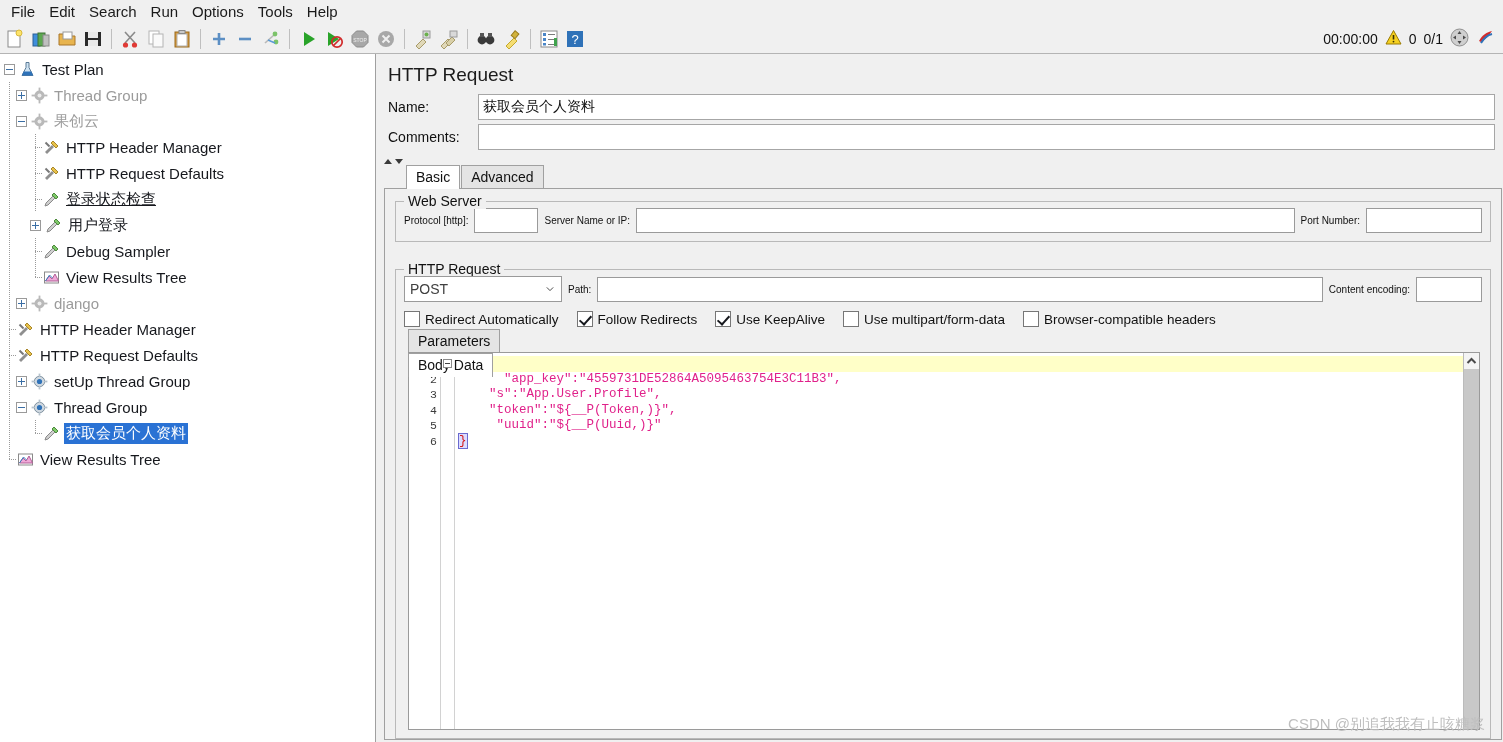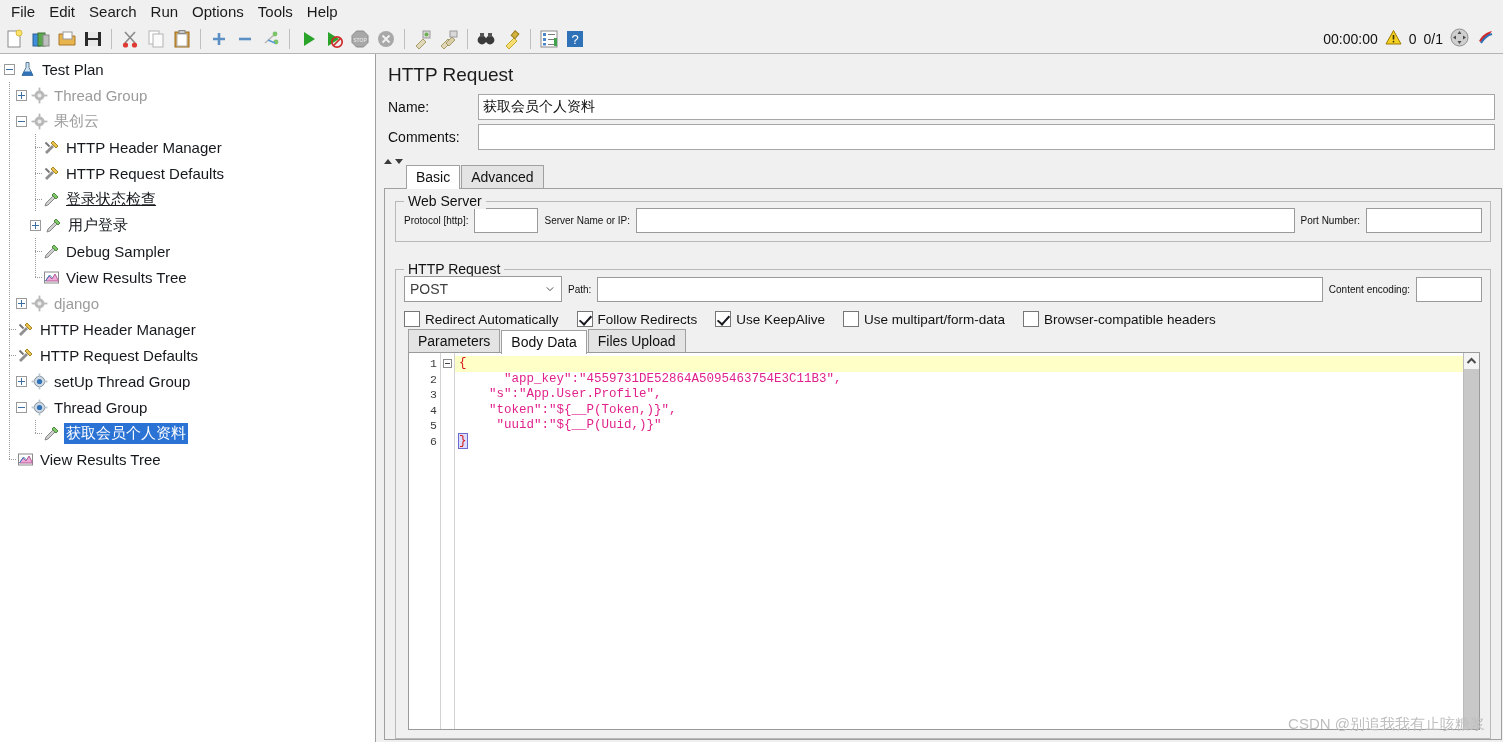--- a/index.html
+++ b/index.html
@@ -103,21 +103,21 @@
   .cbrow { display: flex; align-items: center; gap: 6px; margin-top: 9px; }
   .cbwrap { display: flex; align-items: center; gap: 5px; margin-right: 12px; }
   .cbox { width: 16px; height: 16px; border: 1px solid #767676; background: #fff; position: relative; flex: 0 0 16px; }
   .cbox.checked:after {
     content: ""; position: absolute; left: 4px; top: 1px; width: 5px; height: 10px;
     border: solid #16181d; border-width: 0 2px 2px 0; transform: rotate(42deg);
   }
   .cblabel { font-size: 13.5px; color: #111; white-space: nowrap; }
 
   
-  .inner-tabs { display: flex; align-items: flex-start; height: 23px; margin: 2px 0 0 4px; }
+  .inner-tabs { display: flex; align-items: flex-start; height: 23px; margin: 2px 0 0 4px; flex-direction: column; }
   .editor-wrap { flex: 1; display: flex; border: 1px solid #9a9a9a; background: #fff; min-height: 0; margin: 0 2px 0 4px; }
   .gutter {
     width: 32px; flex: 0 0 32px; background: #fff; border-right: 1px solid #d2d2d2;
     font-family: "Liberation Mono", monospace; font-size: 11.5px; color: #3c3c3c;
     text-align: right; padding-top: 3px;
   }
   .gline { height: 15.5px; line-height: 15.5px; padding-right: 3px; }
   .foldcol { width: 14px; flex: 0 0 14px; background: #fff; border-right: 1px solid #d2d2d2; padding-top: 3px; }
   .foldbox { width: 9px; height: 9px; border: 1px solid #8a8a8a; position: relative; margin: 3px auto 0 2px; background: #fff; }
   .foldbox:before { content: ""; position: absolute; left: 1px; top: 3px; width: 5px; height: 1px; background: #444; }

